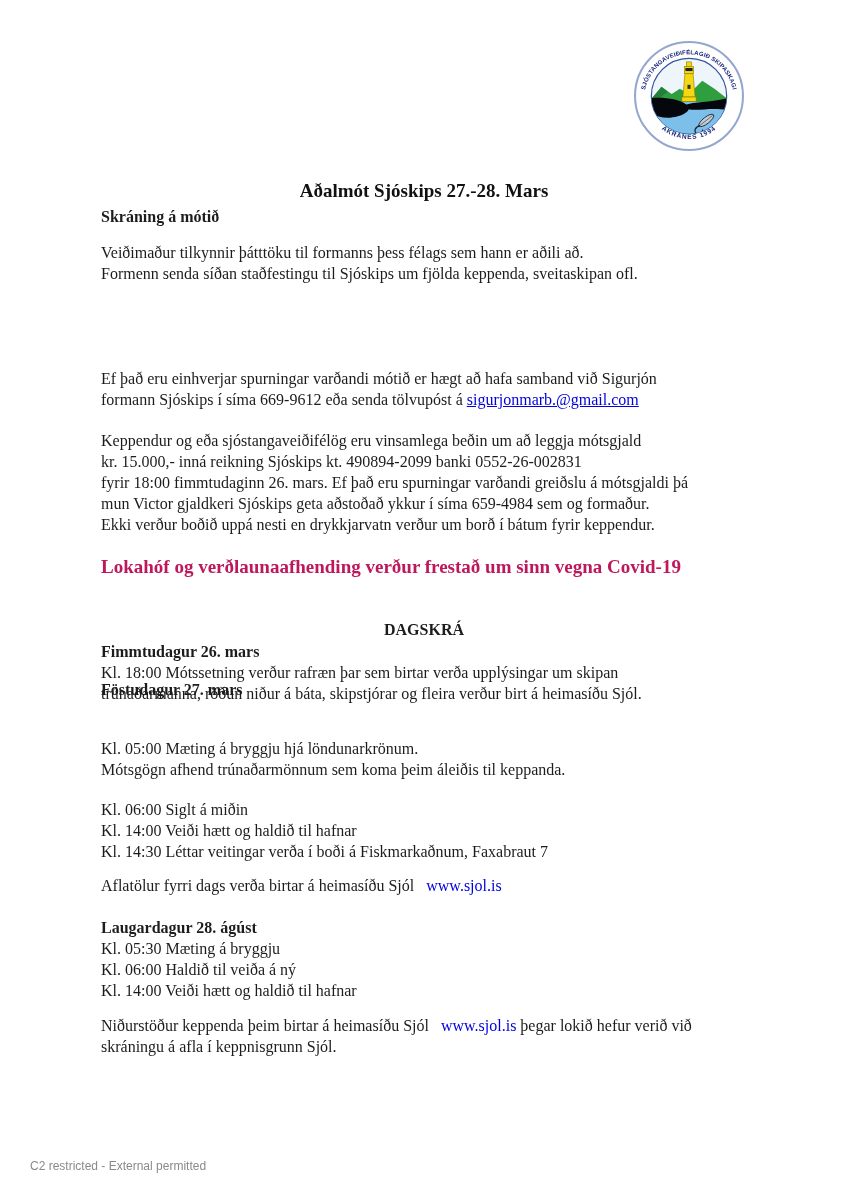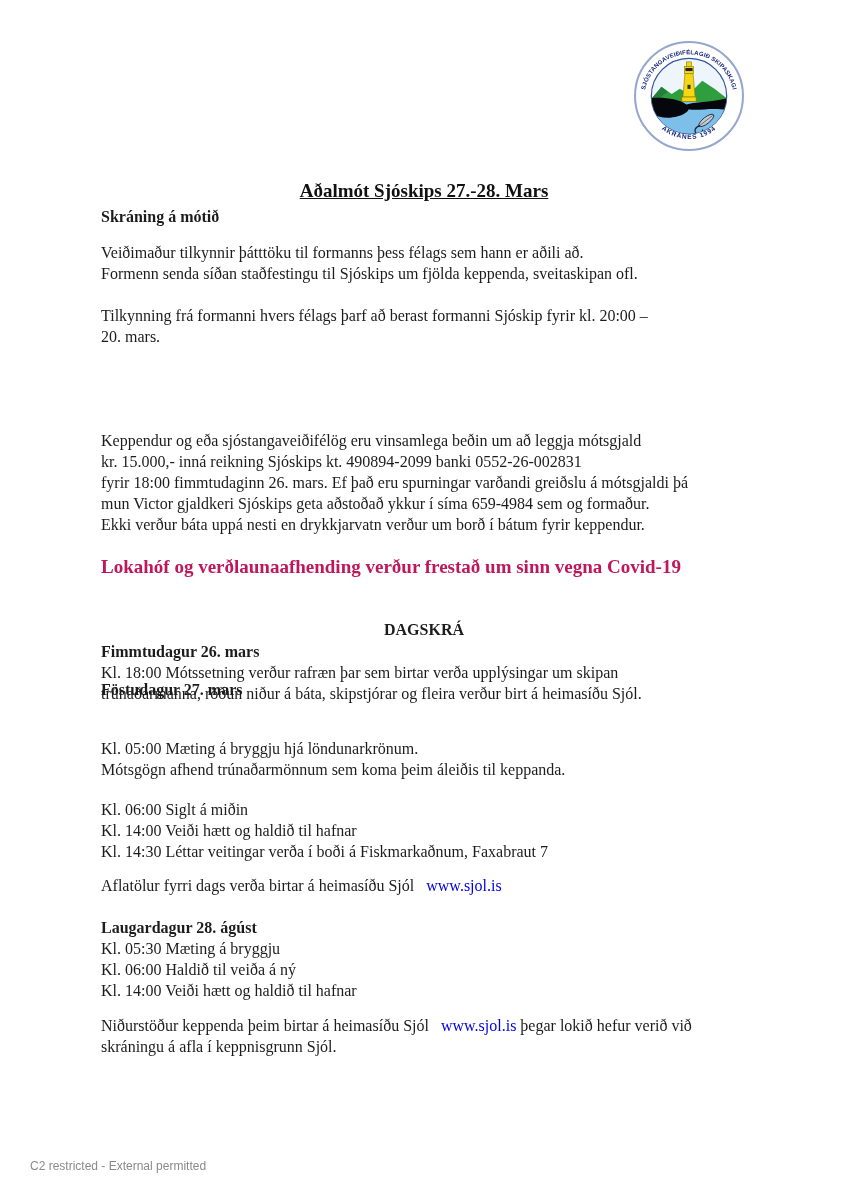--- a/index.html
+++ b/index.html
@@ -22,21 +22,20 @@
   }
   .b{font-weight:bold;}
   .center{left:0;width:848px;text-align:center;}
   .title{
     position:absolute;
     left:0;width:848px;
     text-align:center;
     font:bold 19px/22px "Liberation Serif", serif;
     color:#111;
     margin:0;
-    text-decoration:underline;
   }
   .covid{
     position:absolute;
     left:101px;width:710px;
     font:bold 19px/22px "Liberation Serif", serif;
   }
   a.email{text-decoration:underline;cursor:pointer;}
   a.site{text-decoration:none;cursor:pointer;margin-left:8px;}
   .footer{
     position:absolute;
@@ -90,29 +89,29 @@
         <textPath href="#arcBot" startOffset="50%">AKRANES 1994</textPath>
       </text>
     </svg>
   </div>
 
   <h1 class="title" style="top:180px">Aðalmót Sjóskips 27.-28. Mars</h1>
 
   <div class="t b" style="top:206px">Skráning á mótið</div>
   <div class="t" style="top:242px">Veiðimaður tilkynnir þátttöku til formanns þess félags sem hann er aðili að.
 Formenn senda síðan staðfestingu til Sjóskips um fjölda keppenda, sveitaskipan ofl.</div>
-  <div class="t" style="top:305px">Tilkynning frá formanni hvers félags þarf að berast formanni Sjóskip fyrir kl. 20:00 –
-20. mars.</div>
 
+  <div class="t" style="top:368px"><span>Ef það eru einhverjar spurningar varðandi mótið er hægt að hafa samband við Sigurjón
+formann Sjóskips í síma 669-9612 eða senda tölvupóst á </span><a class="email" style="color:#0000e0">sigurjonmarb.@gmail.com</a></div>
 
   <div class="t" style="top:430px">Keppendur og eða sjóstangaveiðifélög eru vinsamlega beðin um að leggja mótsgjald
 kr. 15.000,- inná reikning Sjóskips kt. 490894-2099 banki 0552-26-002831
 fyrir 18:00 fimmtudaginn 26. mars. Ef það eru spurningar varðandi greiðslu á mótsgjaldi þá
 mun Victor gjaldkeri Sjóskips geta aðstoðað ykkur í síma 659-4984 sem og formaður.</div>
-  <div class="t" style="top:514px">Ekki verður báta uppá nesti en drykkjarvatn verður um borð í bátum fyrir keppendur.</div>
+  <div class="t" style="top:514px">Ekki verður boðið uppá nesti en drykkjarvatn verður um borð í bátum fyrir keppendur.</div>
 
   <div class="covid" style="top:556px;color:#be185d">Lokahóf og verðlaunaafhending verður frestað um sinn vegna Covid-19</div>
 
   <div class="t b center" style="top:619px">DAGSKRÁ</div>
 
   <div class="t b" style="top:641px">Fimmtudagur 26. mars</div>
   <div class="t" style="top:662px">Kl. 18:00 Mótssetning verður rafræn þar sem birtar verða upplýsingar um skipan
 trúnaðarmanna, röðun niður á báta, skipstjórar og fleira verður birt á heimasíðu Sjól.</div>
 
   <div class="t b" style="top:679px">Föstudagur 27. mars</div>

